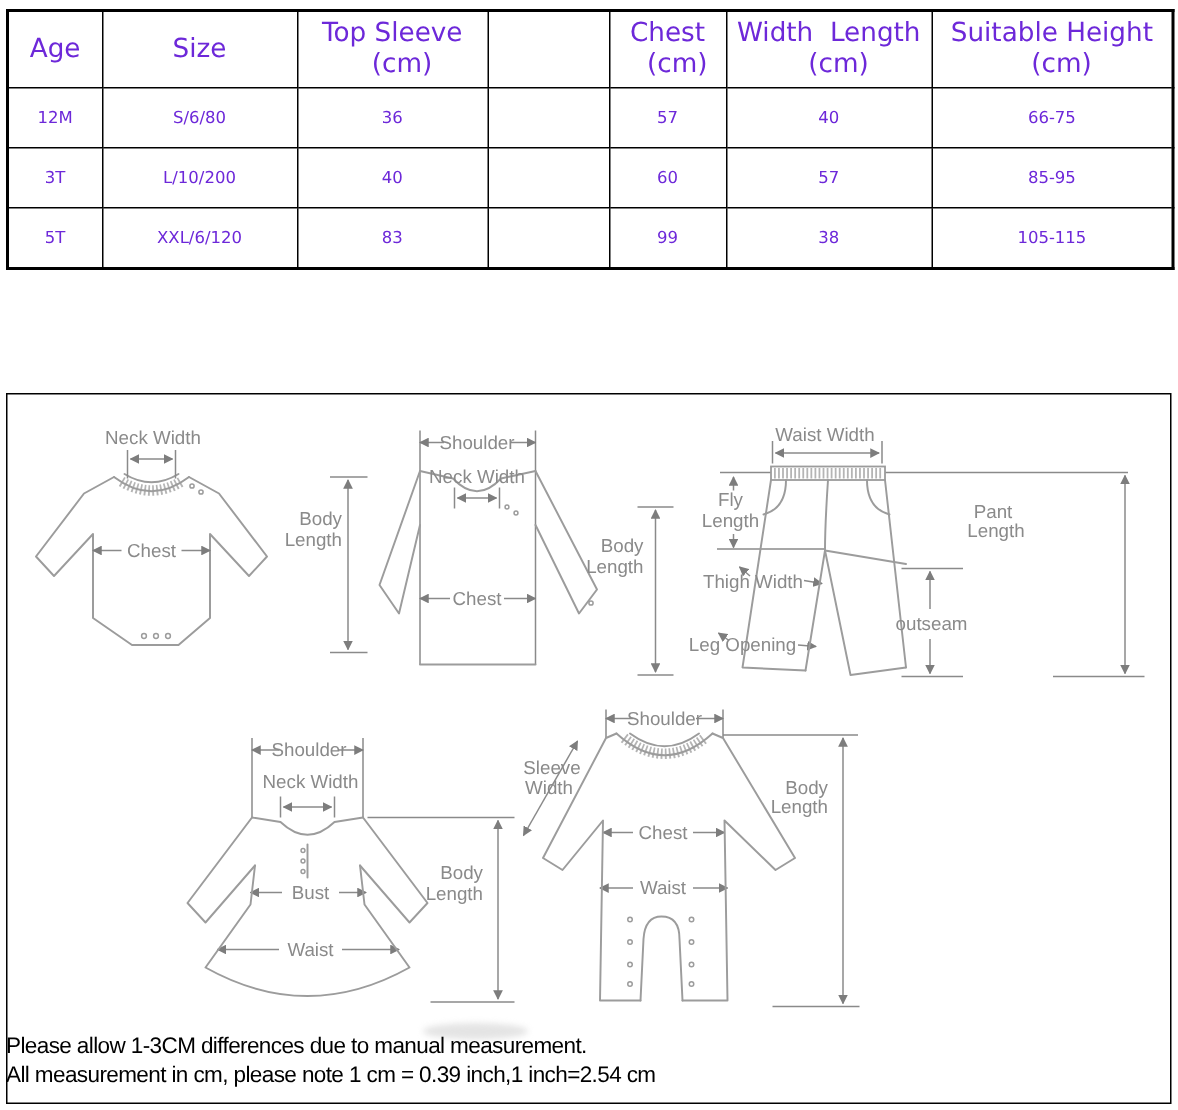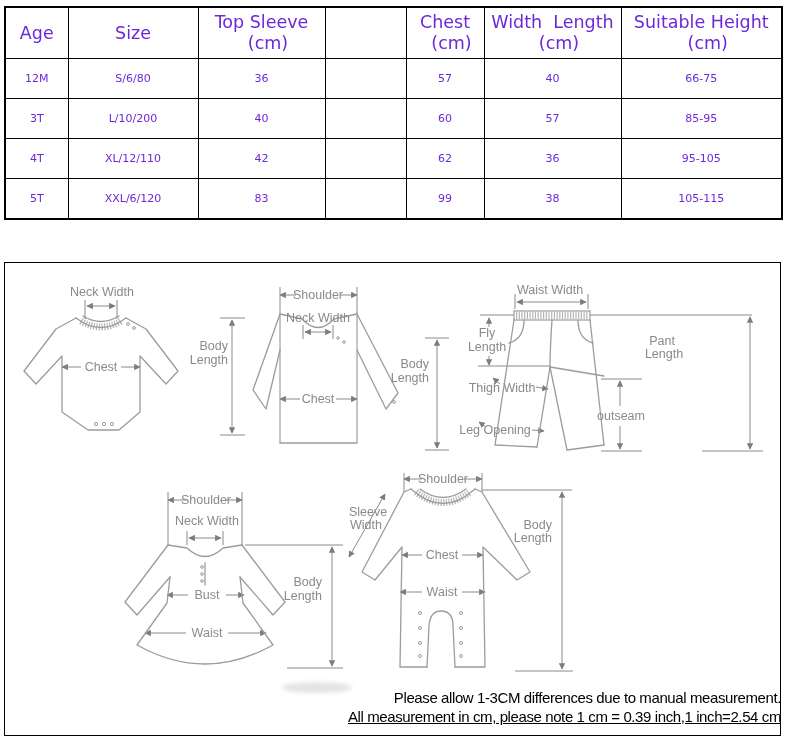--- a/index.html
+++ b/index.html
@@ -19,24 +19,24 @@
   .diagram-box{position:absolute;left:4px;top:262px;width:777px;height:474px;
                border:1px solid #000;box-sizing:border-box;}
   .diag{position:absolute;}
   .g{fill:none;stroke:#9c9c9c;stroke-width:1.3;stroke-linejoin:round;stroke-linecap:round;}
   .rib{fill:none;stroke:#b4b4b4;stroke-width:7;stroke-dasharray:1.2 1.5;}
   .band{fill:#fff;stroke:#9c9c9c;stroke-width:1.2;}
   .d{stroke:#8a8a8a;stroke-width:1;fill:none;}
   .dot{fill:none;stroke:#9c9c9c;stroke-width:1;}
   .lbl{fill:#8a8a8a;font-family:"Liberation Sans",sans-serif;font-size:12.5px;}
   
-  .footer-line{position:absolute;left:4px;width:777px;text-align:right;color:#000;
+  .footer-line{position:absolute;left:4px;width:777px;text-align:left;color:#000;
                font-family:"Liberation Sans",sans-serif;font-size:15px;letter-spacing:-0.4px;}
   .fl1{top:689px;}
-  .fl2{top:708px;text-decoration:underline;}
+  .fl2{top:708px;}
   .smudge{position:absolute;left:282px;top:682px;width:70px;height:11px;background:#c9c9c9;
           border-radius:50%;opacity:.5;filter:blur(2px);}
 </style>
 </head>
 <body>
 
 <div class="page">
 
   <svg width="0" height="0" style="position:absolute">
     <defs>
@@ -101,29 +101,20 @@
       <tr>
         <td>3T</td>
           <td>L/10/200</td>
           <td>40</td>
           <td></td>
           <td>60</td>
           <td>57</td>
           <td>85-95</td>
       </tr>
       <tr>
-        <td>4T</td>
-          <td>XL/12/110</td>
-          <td>42</td>
-          <td></td>
-          <td>62</td>
-          <td>36</td>
-          <td>95-105</td>
-      </tr>
-      <tr>
         <td>5T</td>
           <td>XXL/6/120</td>
           <td>83</td>
           <td></td>
           <td>99</td>
           <td>38</td>
           <td>105-115</td>
       </tr>
     </tbody>
   </table>

